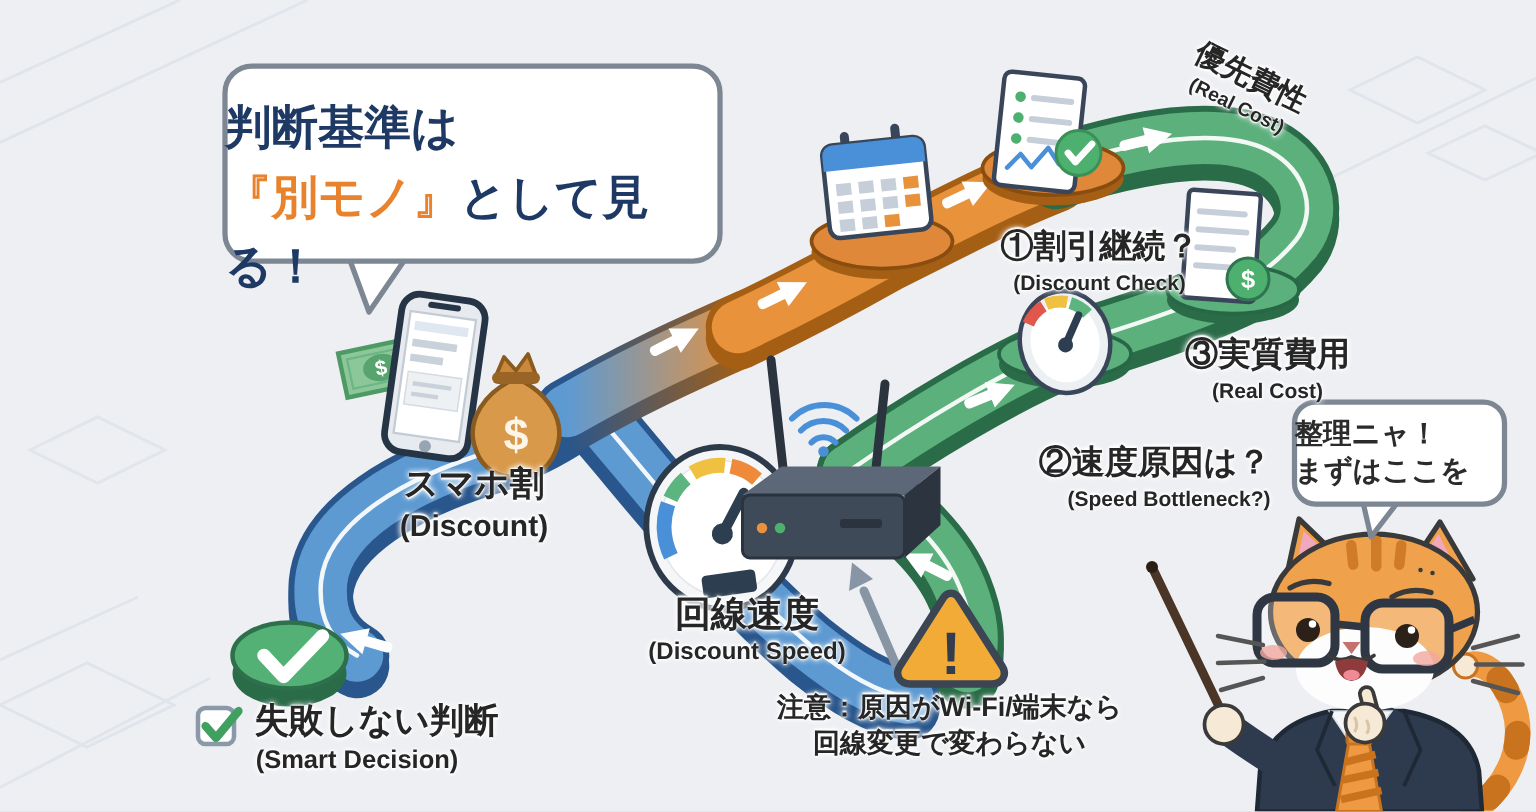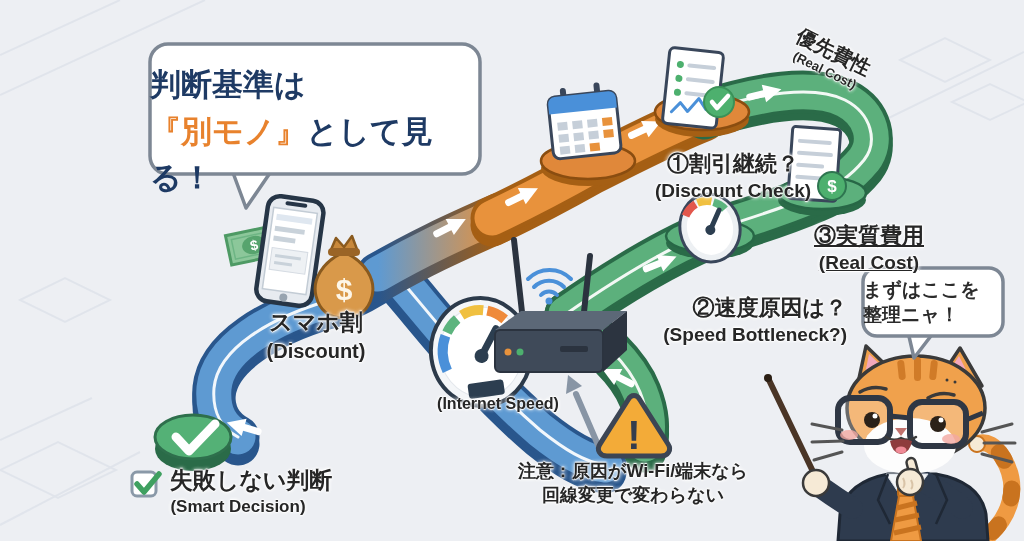--- a/index.html
+++ b/index.html
@@ -2,21 +2,21 @@
 <html><head>
 <meta charset="utf-8">
 <style>
   html,body{margin:0;padding:0;background:#dfe2e8;}
   .canvas{position:relative;width:1024px;height:541px;margin:0 auto;background:#edeff3;
           overflow:hidden;font-family:"Liberation Sans",sans-serif;}
   .scene{position:absolute;left:0;top:0;width:1024px;height:541px;}
   .lbl{position:absolute;font-weight:bold;color:#262626;text-align:center;line-height:1.3;
        text-shadow:0 0 4px #fff,0 0 4px #fff,0 1px 1px #fff,0 -1px 1px #fff;}
   .jp-l{display:block;}
-  .en-l{display:block;font-size:19px;}
+  .en-l{display:block;font-size:14px;}
   .bubble-text{position:absolute;font-weight:bold;}
   .navy{color:#1e3a64;}
   .hl{color:#e8822d;}
 </style>
 </head>
 <body>
 
 <div class="canvas">
 
 <svg class="scene" viewBox="0 0 1024 541">
@@ -364,42 +364,43 @@
 <div class="lbl" style="left:633px;top:150px;width:200px;font-size:22px;">
   <span class="jp-l">①割引継続？</span>
   <span class="en-l">(Discount Check)</span>
 </div>
 
 <div class="lbl" style="left:647px;top:294px;width:200px;font-size:22px;text-align:right;">
   <span class="jp-l">②速度原因は？</span>
   <span class="en-l">(Speed Bottleneck?)</span>
 </div>
 
-<div class="lbl" style="left:769px;top:222px;width:200px;font-size:22px;text-decoration:underline;">
+<div class="lbl" style="left:745px;top:222px;width:200px;font-size:22px;">
   <span class="jp-l">③実質費用</span>
   <span class="en-l">(Real Cost)</span>
 </div>
 
 <div class="lbl" style="left:216px;top:308px;width:200px;font-size:23px;">
   <span class="jp-l">スマホ割</span>
   <span class="en-l" style="font-size:20px;">(Discount)</span>
 </div>
 
 <div class="lbl" style="left:398px;top:394px;width:200px;font-size:24px;">
-  <span class="en-l" style="font-size:16px;">(Internet Speed)</span>
+  <span class="jp-l">回線速度</span>
+  <span class="en-l" style="font-size:16px;">(Discount Speed)</span>
 </div>
 
 <div class="lbl" style="left:118px;top:466px;width:240px;font-size:23px;">
   <span class="jp-l" style="padding-left:26px;">失敗しない判断</span>
   <span class="en-l" style="font-size:17px;">(Smart Decision)</span>
 </div>
 
 <div class="lbl" style="left:483px;top:459px;width:300px;font-size:18px;line-height:1.35;">
   <span class="jp-l">注意：原因がWi-Fi/端末なら</span>
   <span class="jp-l">回線変更で変わらない</span>
 </div>
 
 <div class="bubble-text" style="left:863px;top:278px;width:140px;font-size:19px;line-height:1.3;color:#2b2b2b;">
+  <span class="jp-l">整理ニャ！</span>
   <span class="jp-l">まずはここを</span>
-  <span class="jp-l">整理ニャ！</span>
 </div>
 
 </div>
 
 </body></html>

